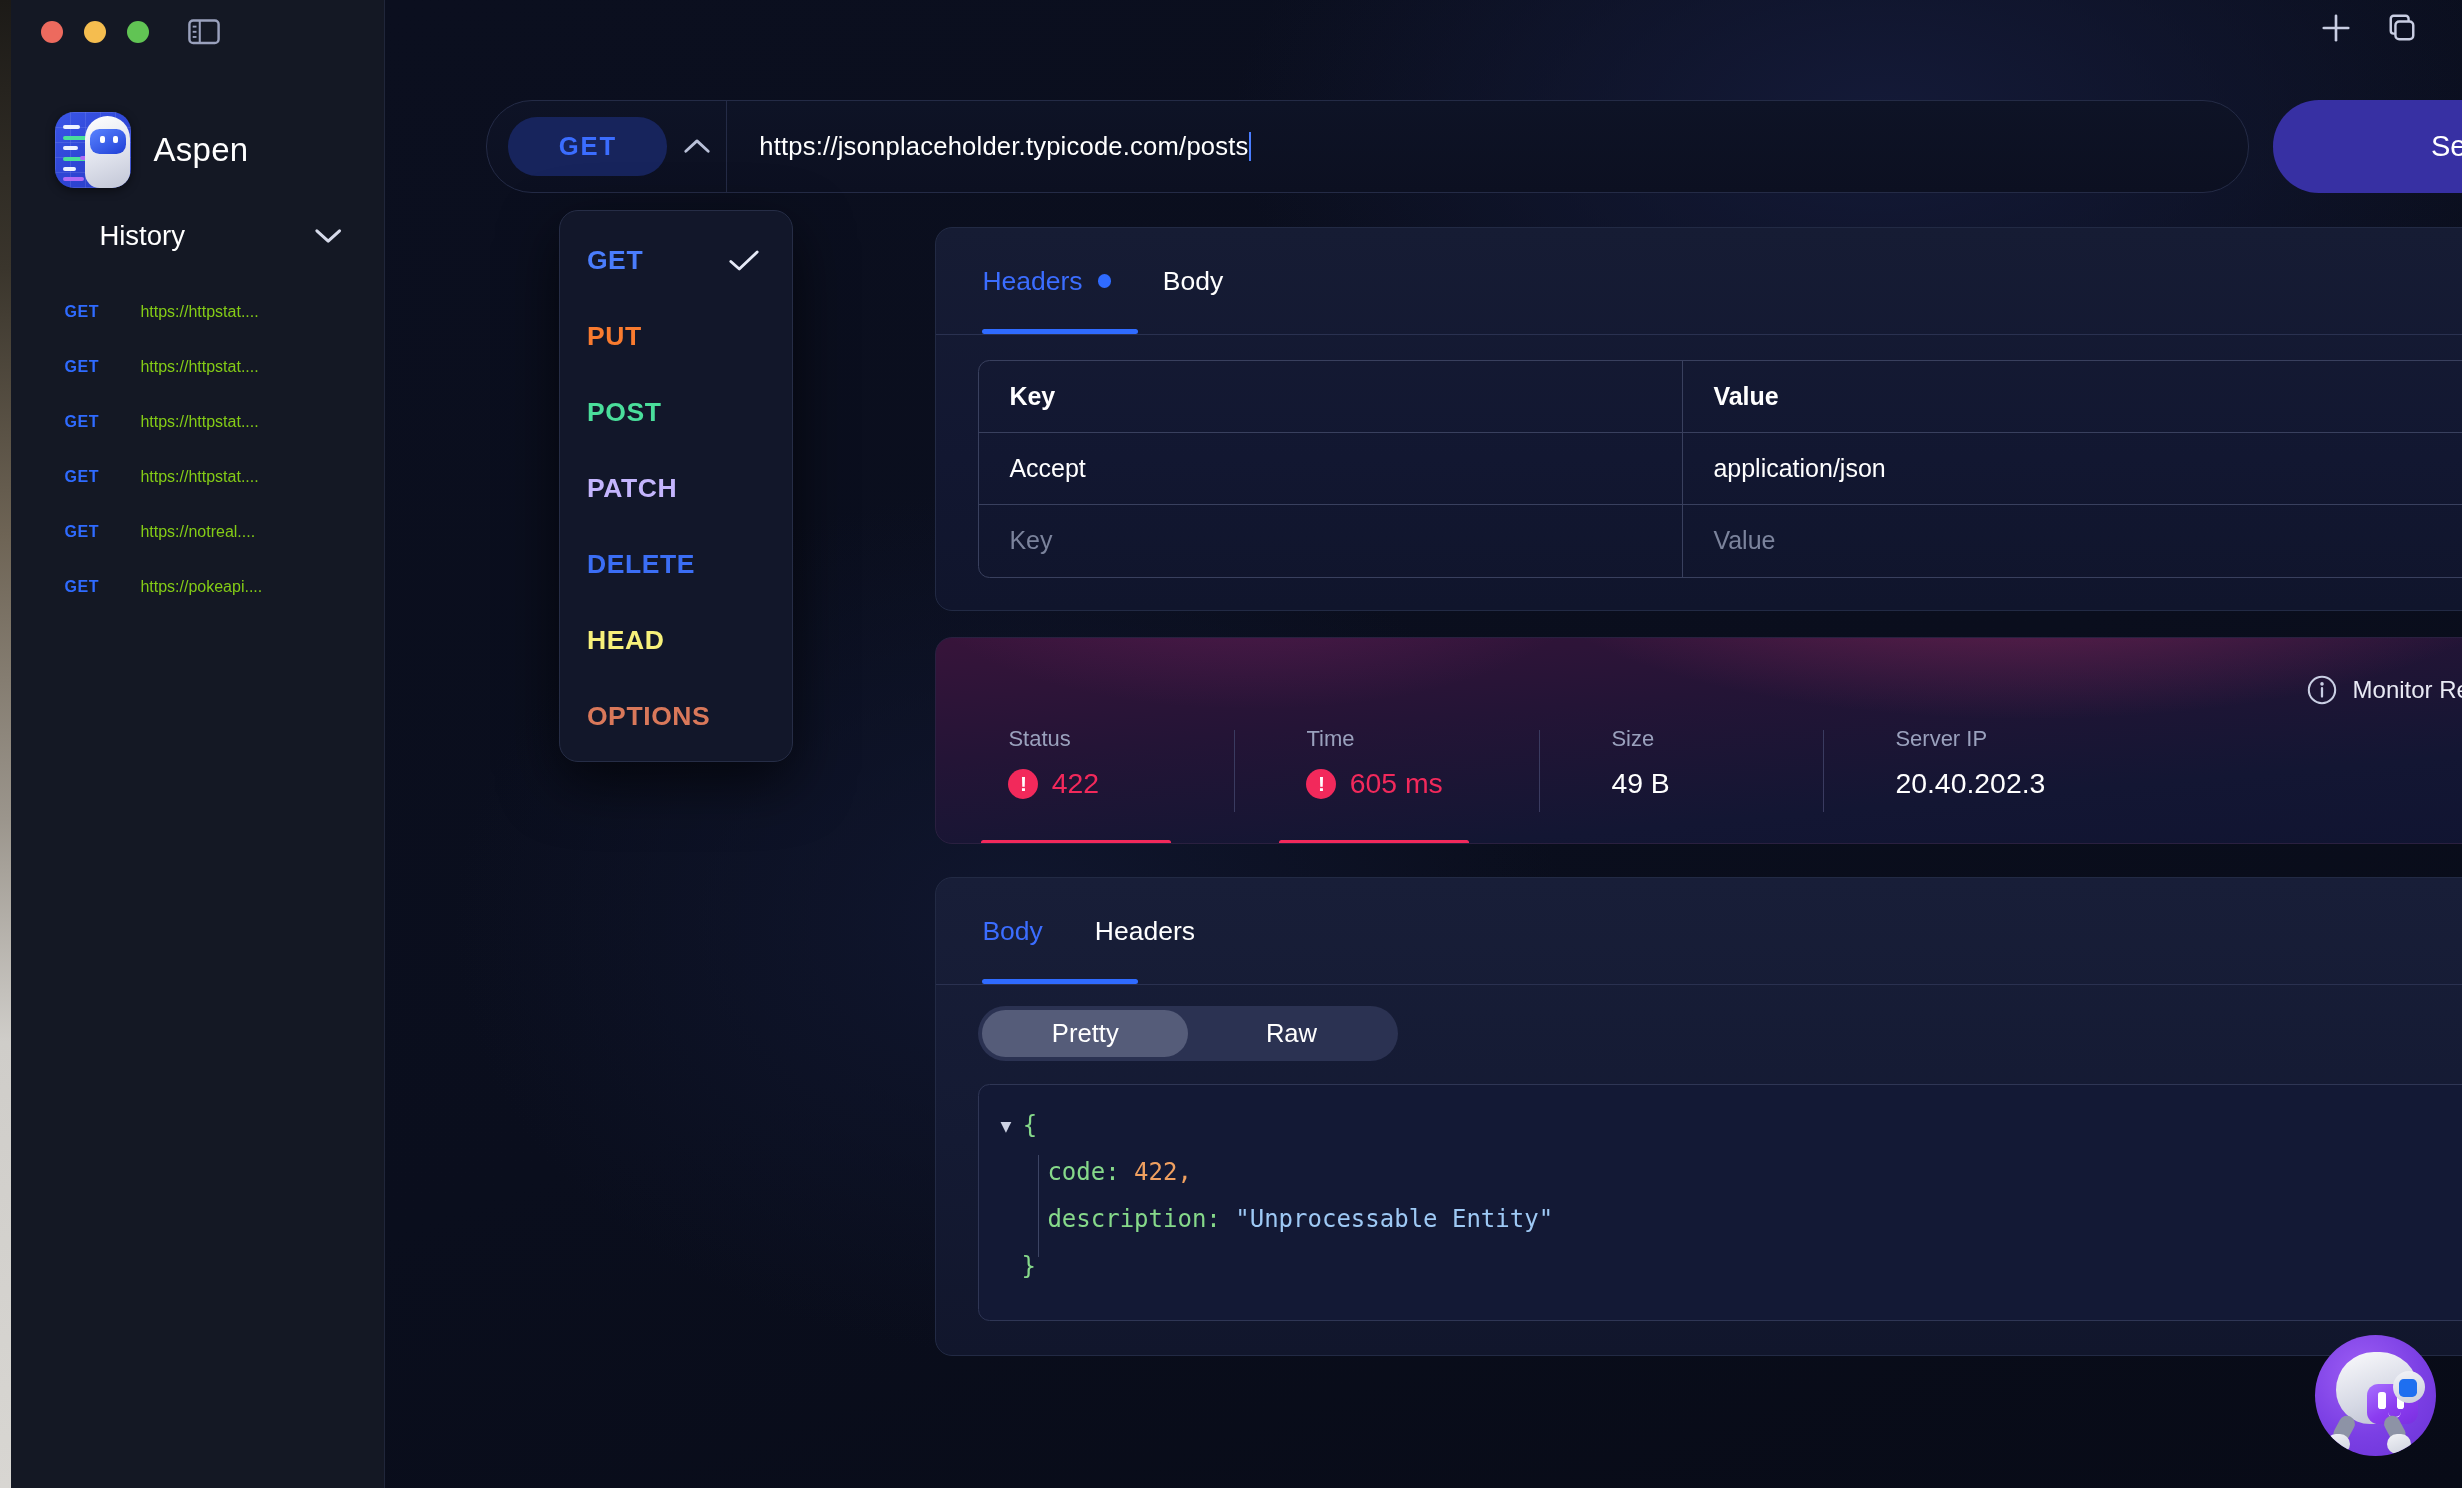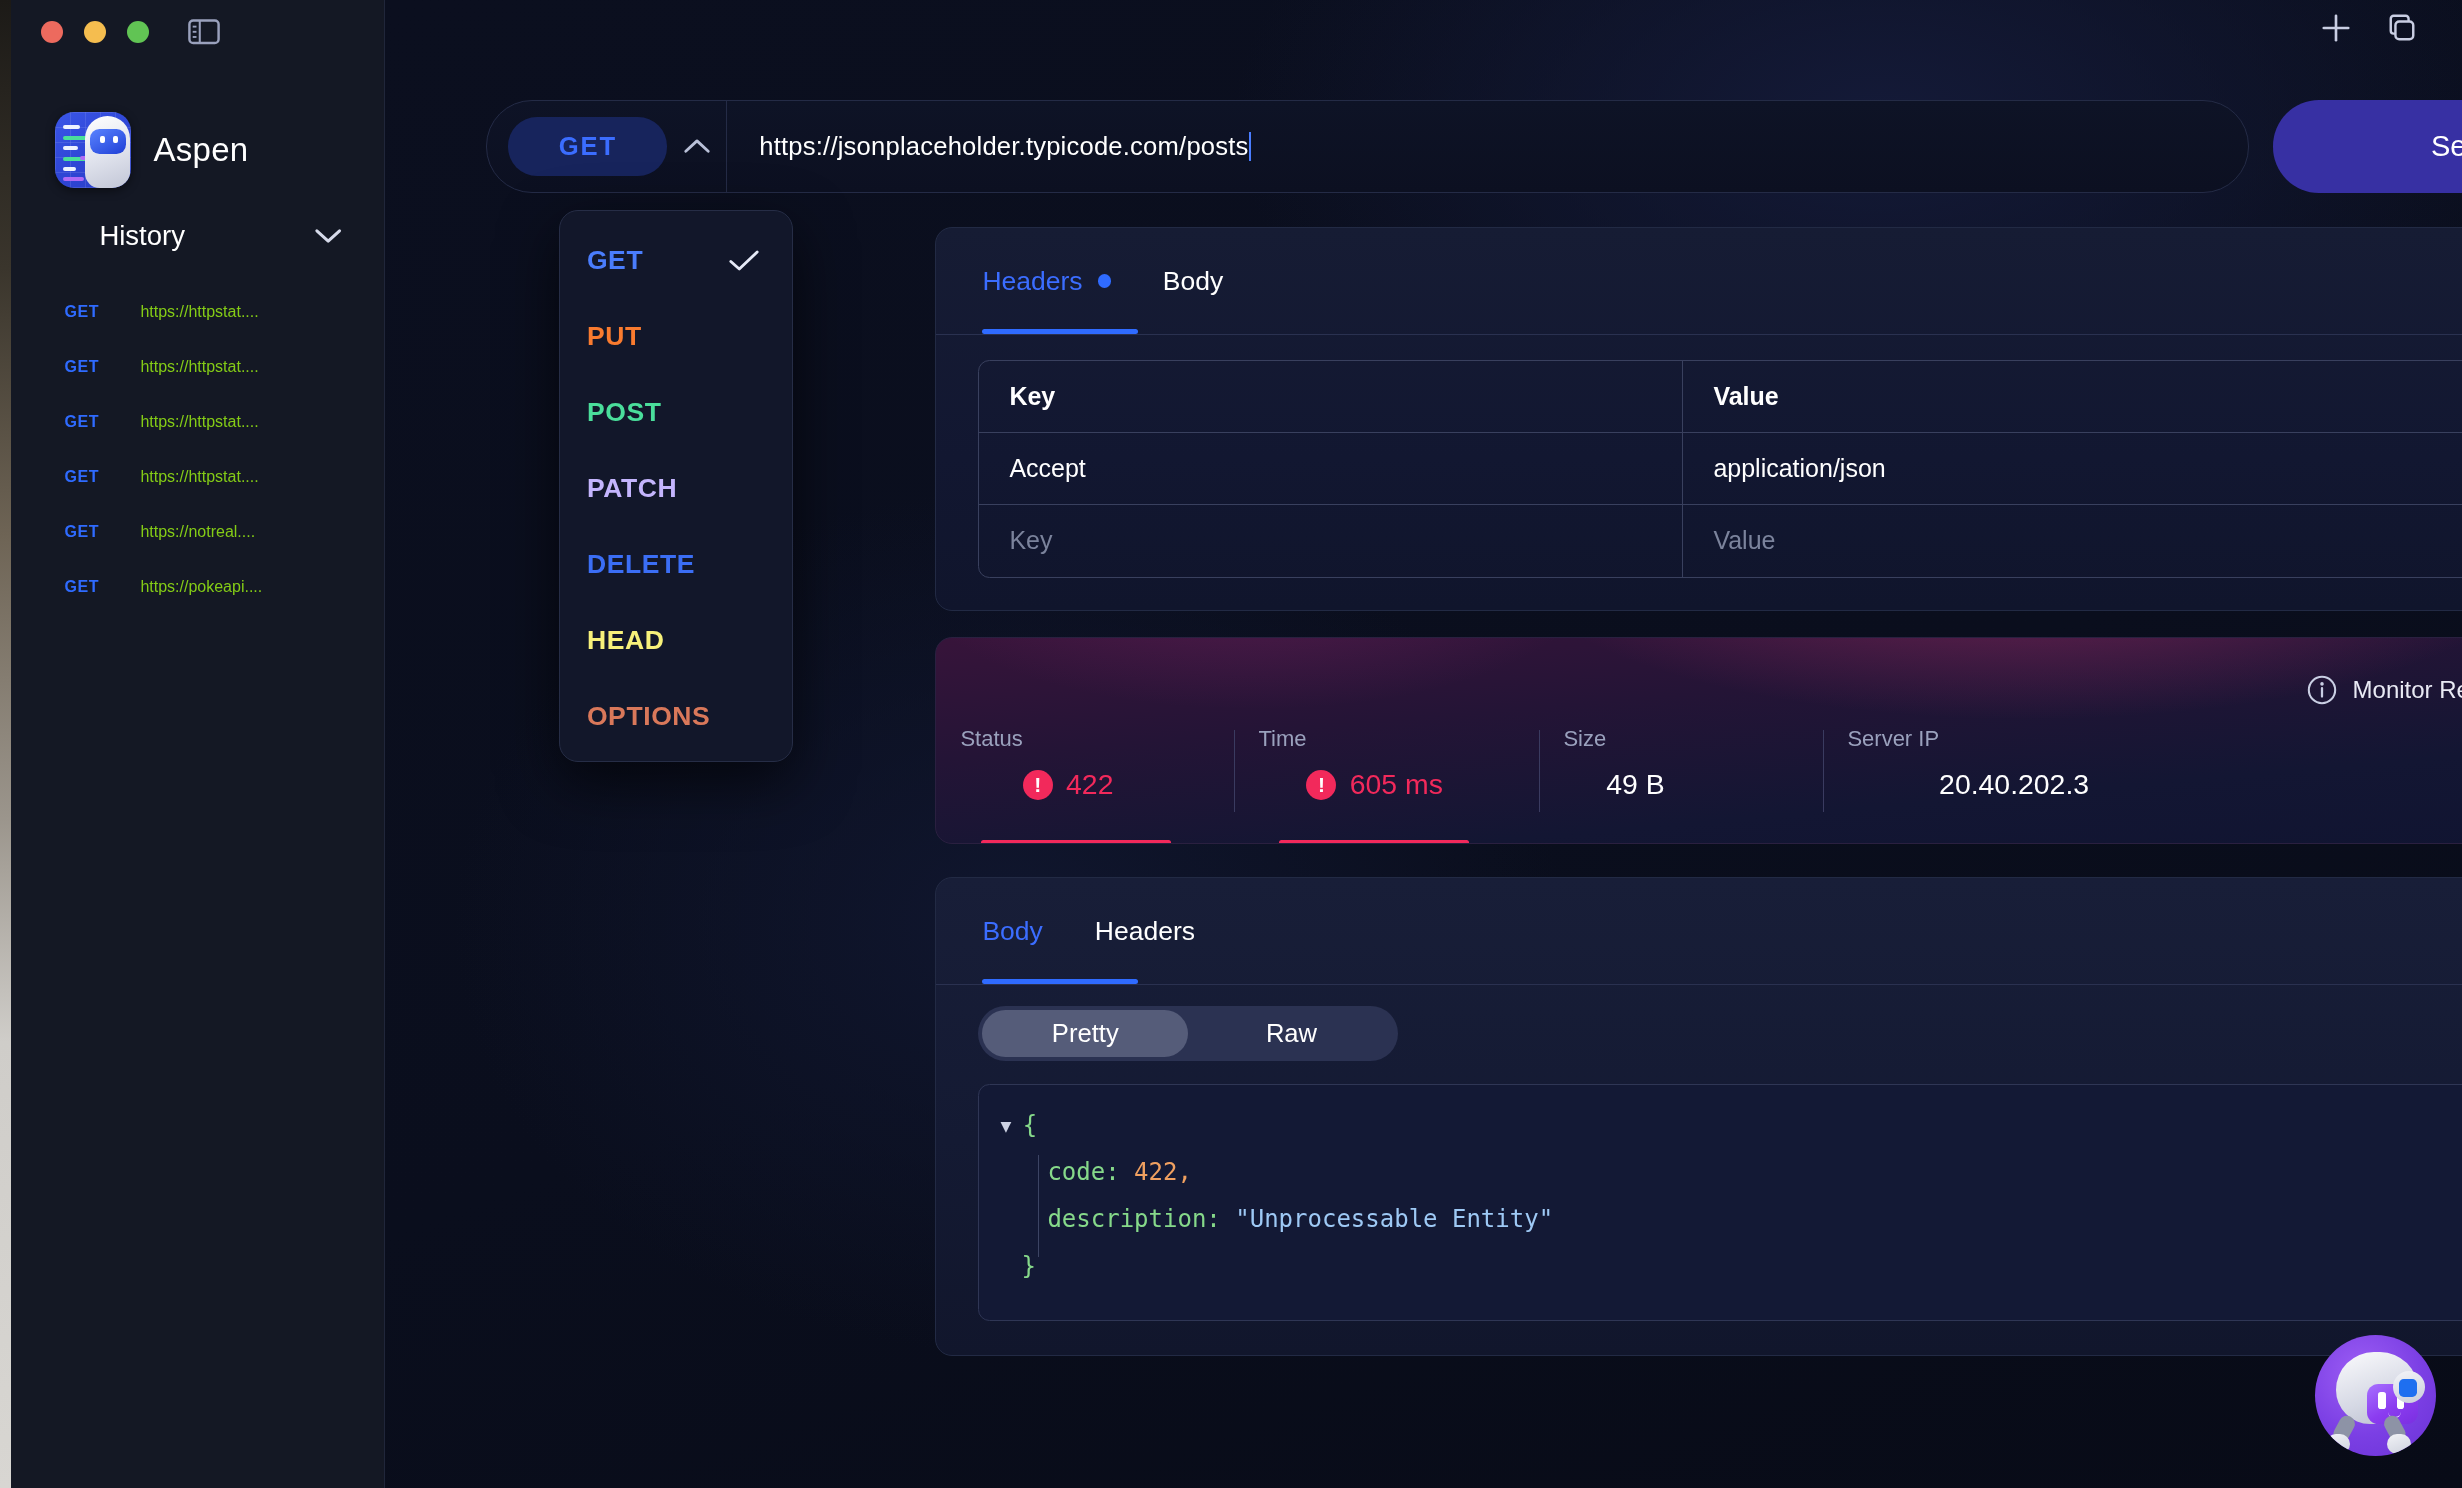--- a/index.html
+++ b/index.html
@@ -139,21 +139,21 @@
     background:
       radial-gradient(720px 227px at 62% -40%, rgba(226,61,130,.40) 0%, rgba(226,61,130,0) 72%),
       radial-gradient(493px 190px at 18% -30%, rgba(150,45,120,.30) 0%, rgba(150,45,120,0) 70%),
       linear-gradient(175deg,#37143a 0%,#241436 34%,#131633 70%,#101431 100%);
   }
   .treblle-link {
     position: absolute; right: 42px; top: 36px;
     display: flex; align-items: center; gap: 15px; font-size: 24px; color: #e9eaf4;
   }
   .stats { position: absolute; left: 0; bottom: 0; height: 117px; display: flex; }
-  .stat { position: relative; padding: 0 0 0 24px; display: flex; justify-content: flex-start; }
+  .stat { position: relative; padding: 0 0 0 72px; display: flex; flex-direction: column; justify-content: flex-start; }
   .stat .lbl { font-size: 22px; color: #9aa1bd; margin-bottom: 15px; }
   .stat .val { font-size: 28.4px; color: #ffffff; display: flex; align-items: center; gap: 13.3px; }
   .stat .val.err { color: #f2295b; }
   .stat .sep { position: absolute; right: 0; top: 3.8px; width: 0.9px; height: 82px; background: #3a3b60; }
   .stat .bar { position: absolute; left: 45px; bottom: -1.9px; width: 190px; height: 4.7px; background: #f2295b; border-radius: 2.8px; }
   .err-ico { width: 30px; height: 30px; border-radius: 50%; background: #f2295b;
     display: inline-flex; align-items: center; justify-content: center;
     color: #fff; font-size: 21px; font-weight: 700; line-height: 1; }
 
   

